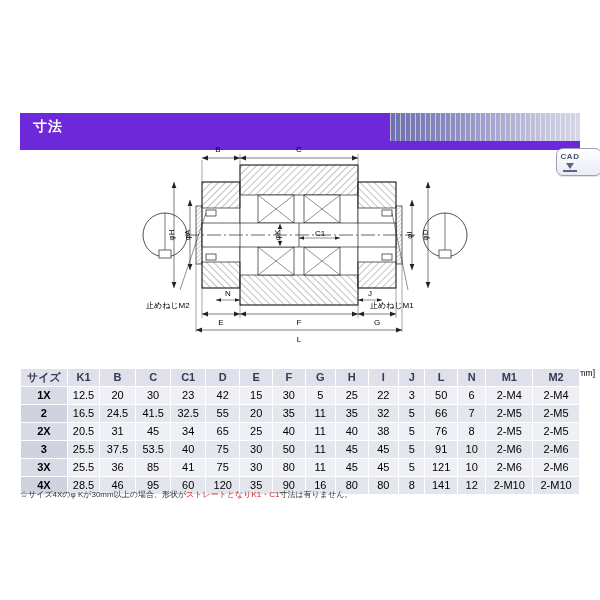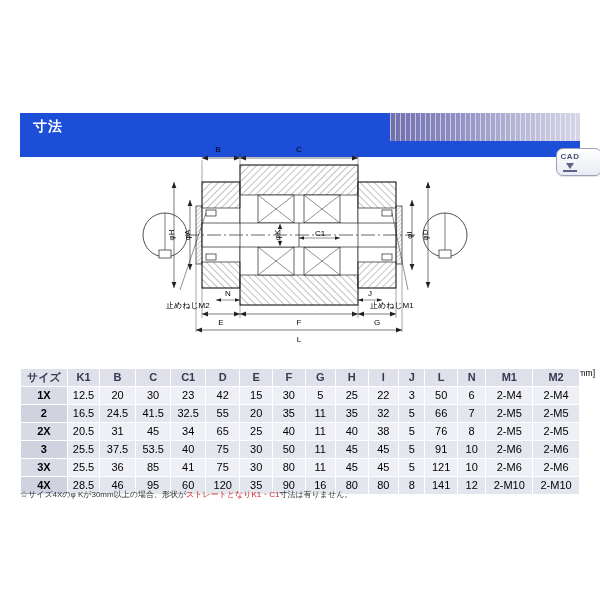--- a/index.html
+++ b/index.html
@@ -7,22 +7,22 @@
     width:600px;height:600px;
     background:#ffffff;
     font-family:"Liberation Sans", sans-serif;
     -webkit-font-smoothing:antialiased;
     overflow:hidden;
   }
   .page{position:relative;width:600px;height:600px;}
 
   
   .titlebar{
-    position:absolute;left:20px;top:113px;width:560px;height:44px;
-    background:#1d4ed8;
+    position:absolute;left:20px;top:113px;width:560px;height:37px;
+    background:#6d28d9;
   }
   .titlebar .tb-grad{
     position:absolute;right:0;top:0;width:190px;height:28px;
     background:linear-gradient(90deg,#6f6fae 0%,#8f8fc4 35%,#b9b9d8 70%,#d7d7e8 100%);
   }
   .titlebar .tb-stripes{
     position:absolute;right:0;top:0;width:190px;height:28px;
     background:repeating-linear-gradient(90deg, rgba(255,255,255,0.55) 0px, rgba(255,255,255,0.55) 1px, rgba(255,255,255,0) 1px, rgba(255,255,255,0) 5px);
   }
   .titlebar .tb-text{
@@ -51,21 +51,21 @@
     position:absolute;left:6px;top:21px;width:14px;height:2px;background:#5a6488;
   }
 
   
   .drawing{position:absolute;left:140px;top:140px;width:330px;height:210px;}
   .drawing svg{display:block;}
 
   .jp-label{
     position:absolute;font-size:8px;color:#000;white-space:nowrap;
   }
-  .lbl-m2{left:146px;top:300px;margin-left:20px;}
+  .lbl-m2{left:146px;top:300px;}
   .lbl-m1{left:370px;top:300px;}
 
   
   .unit-note{
     position:absolute;right:5px;top:352px;font-size:8.5px;color:#000;margin-top:16px;
   }
 
   
   table.dim{
     position:absolute;left:20px;top:368px;width:560px;

